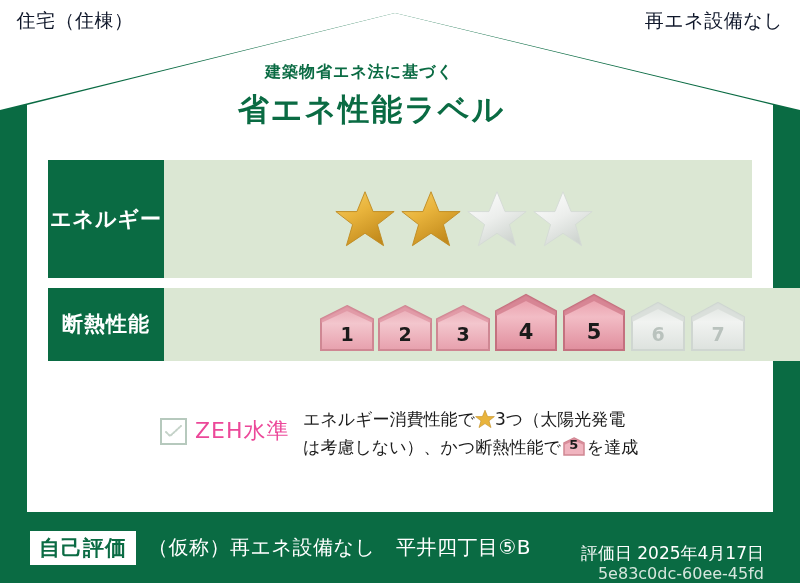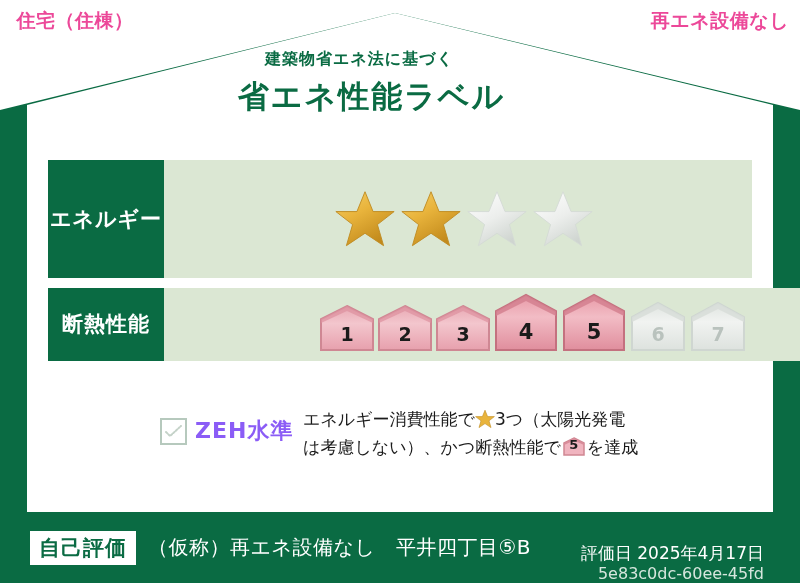--- a/index.html
+++ b/index.html
@@ -28,38 +28,38 @@
   .roof-white{
     position:absolute;
     left:27px;top:12px;width:746px;height:100px;
     z-index:1;
   }
 
   
   .tag{
     position:absolute;z-index:5;
     background:#ffffff;
-    color:#ec4899;
-    font-weight:bold;
+    color:#0f172a;
+    font-weight:normal;
     display:flex;align-items:center;justify-content:center;
     letter-spacing:.5px;
   }
   .tag-left{
     left:10px;top:0px;width:130px;height:41px;
     font-size:19px;
   }
   .tag-right{
-    right:0;top:0px;width:160px;height:41px;
+    right:6px;top:0px;width:160px;height:41px;
     font-size:19px;
   }
 
   
   .title-wrap{
     position:absolute;z-index:5;
-    left:0;top:49px;width:719px;
+    left:0;top:62px;width:719px;
     text-align:center;
     color:#0a6b43;
   }
   .title-sub{
     font-size:16px;font-weight:bold;letter-spacing:1px;
     margin:0 0 6px 0;
   }
   .title-main{
     font-size:31px;font-weight:bold;letter-spacing:2px;
     margin:0;
@@ -138,21 +138,21 @@
     padding-top:12px;
     box-sizing:border-box;
   }
   .zeh-box{
     width:27px;height:27px;
     border:2px solid #b6c9bd;
     box-sizing:border-box;
     display:flex;align-items:center;justify-content:center;
   }
   .zeh-text{
-    font-size:22px;font-weight:bold;color:#8b5cf6;letter-spacing:1px;
+    font-size:22px;font-weight:normal;color:#ec4899;letter-spacing:1px;
   }
   .desc{
     flex:1 1 auto;
     font-size:17px;
     color:#1b1b1b;
     line-height:1.62;
     padding-top:2px;
     letter-spacing:0px;
   }
   .desc .inline-star{

